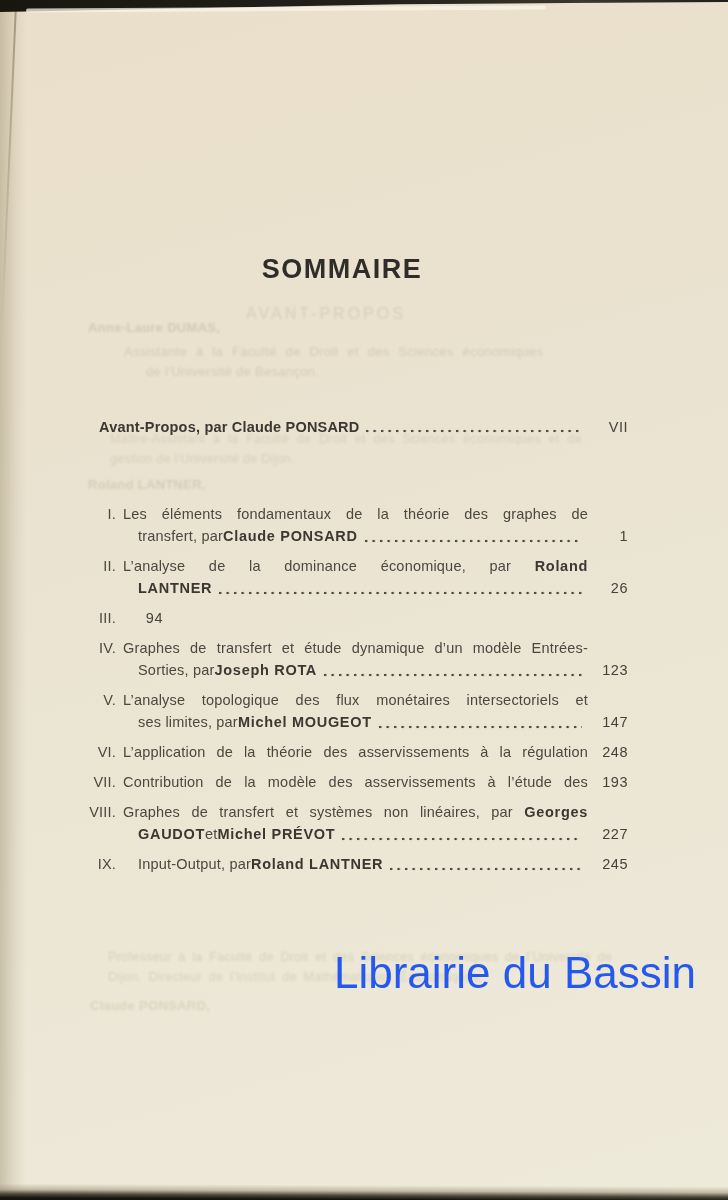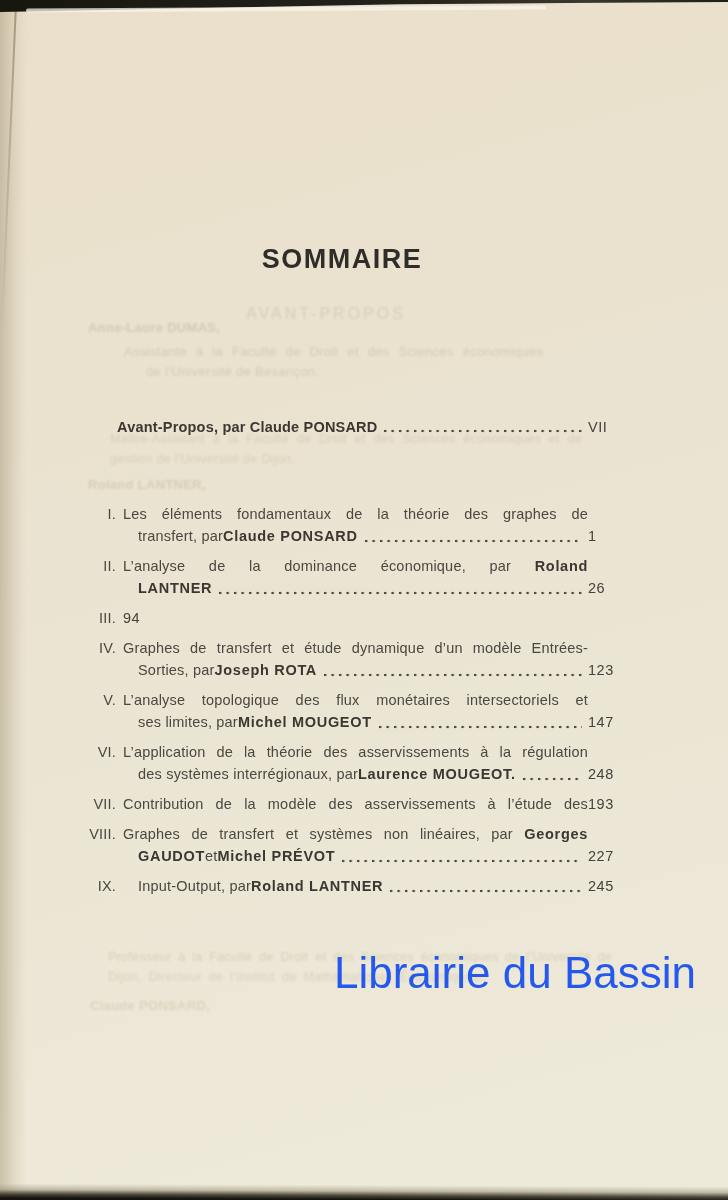--- a/index.html
+++ b/index.html
@@ -33,38 +33,38 @@
   .g3 { top:344px; left:124px; word-spacing:5px; }
   .g4 { top:364px; left:146px; }
   .g5 { top:432px; left:110px; font-size:12.5px; word-spacing:4px; opacity:.24; }
   .g6 { top:452px; left:110px; font-size:12.5px; opacity:.24; }
   .g7 { top:477px; left:88px; opacity:.26; }
   .g8 { top:950px; left:108px; font-size:12.5px; word-spacing:3px; opacity:.26; }
   .g9 { top:970px; left:108px; font-size:12.5px; word-spacing:3px; opacity:.24; }
   .g10{ top:998px; left:90px; opacity:.22; }
 
   
-  .title { position:absolute; top:244px; left:0; width:684px; text-align:center;
+  .title { position:absolute; top:254px; left:0; width:684px; text-align:center;
       font-size:27px; font-weight:bold; letter-spacing:1.5px; color:#2e2d2a; }
 
   .toc { position:absolute; top:416px; left:82px; width:546px;
       font-size:14.5px; line-height:22px; color:#4b4741; letter-spacing:.2px; }
   .row { display:flex; align-items:flex-start; }
-  .row-avant { margin-bottom:65px; margin-left:35px; font-weight:bold; color:#3b3732; }
+  .row-avant { margin-bottom:65px; margin-left:17px; font-weight:bold; color:#3b3732; }
   .entry { margin-bottom:8px; }
   .num { flex:0 0 34px; text-align:right; margin-right:7px; }
   .bd { flex:1 1 auto; min-width:0; }
   .l1 { text-align:justify; text-align-last:justify; }
   .l2 { display:flex; align-items:flex-end; padding-left:15px; }
   .b { font-weight:bold; color:#3b3732; letter-spacing:.7px; }
   .dots { flex:1 0 12px; align-self:flex-end; height:4px; margin:0 6px 4px 6px;
       background-image:radial-gradient(circle at 2px 2px,#4a4742 1.2px,transparent 1.6px);
       background-size:7.5px 4px; background-repeat:repeat-x; }
   .row-avant .dots { margin-bottom:5px; }
-  .pg { flex:0 0 40px; align-self:flex-end; font-weight:normal;
+  .pg { flex:0 0 40px; text-align:right; align-self:flex-end; font-weight:normal;
       color:#45423d; letter-spacing:.5px; }
 
   .watermark { position:absolute; top:948px; left:334px; font-size:44px; font-weight:400;
       color:#1d53ee; letter-spacing:0; opacity:.96; white-space:nowrap; }
 </style>
 </head>
 <body>
 
 <div class="photo">
 
@@ -153,27 +153,20 @@
             <span class="dots"></span>
           </div>
       </div>
       <span class="pg">147</span>
     </div>
 
     <div class="row entry">
       <span class="num">VI.</span>
       <div class="bd">
         <div class="l1"><span>L’application de la théorie des asservissements à la régulation</span><span class="b"></span></div>
-        <div class="l2">
-            <span>des systèmes interrégionaux, par </span>
-            <span class="b">Laurence MOUGEOT.</span>
-            <span></span>
-            <span class="b"></span>
-            <span class="dots"></span>
-          </div>
       </div>
       <span class="pg">248</span>
     </div>
 
     <div class="row entry">
       <span class="num">VII.</span>
       <div class="bd">
         <div class="l1"><span>Contribution de la modèle des asservissements à l’étude des</span><span class="b"></span></div>
       </div>
       <span class="pg">193</span>

